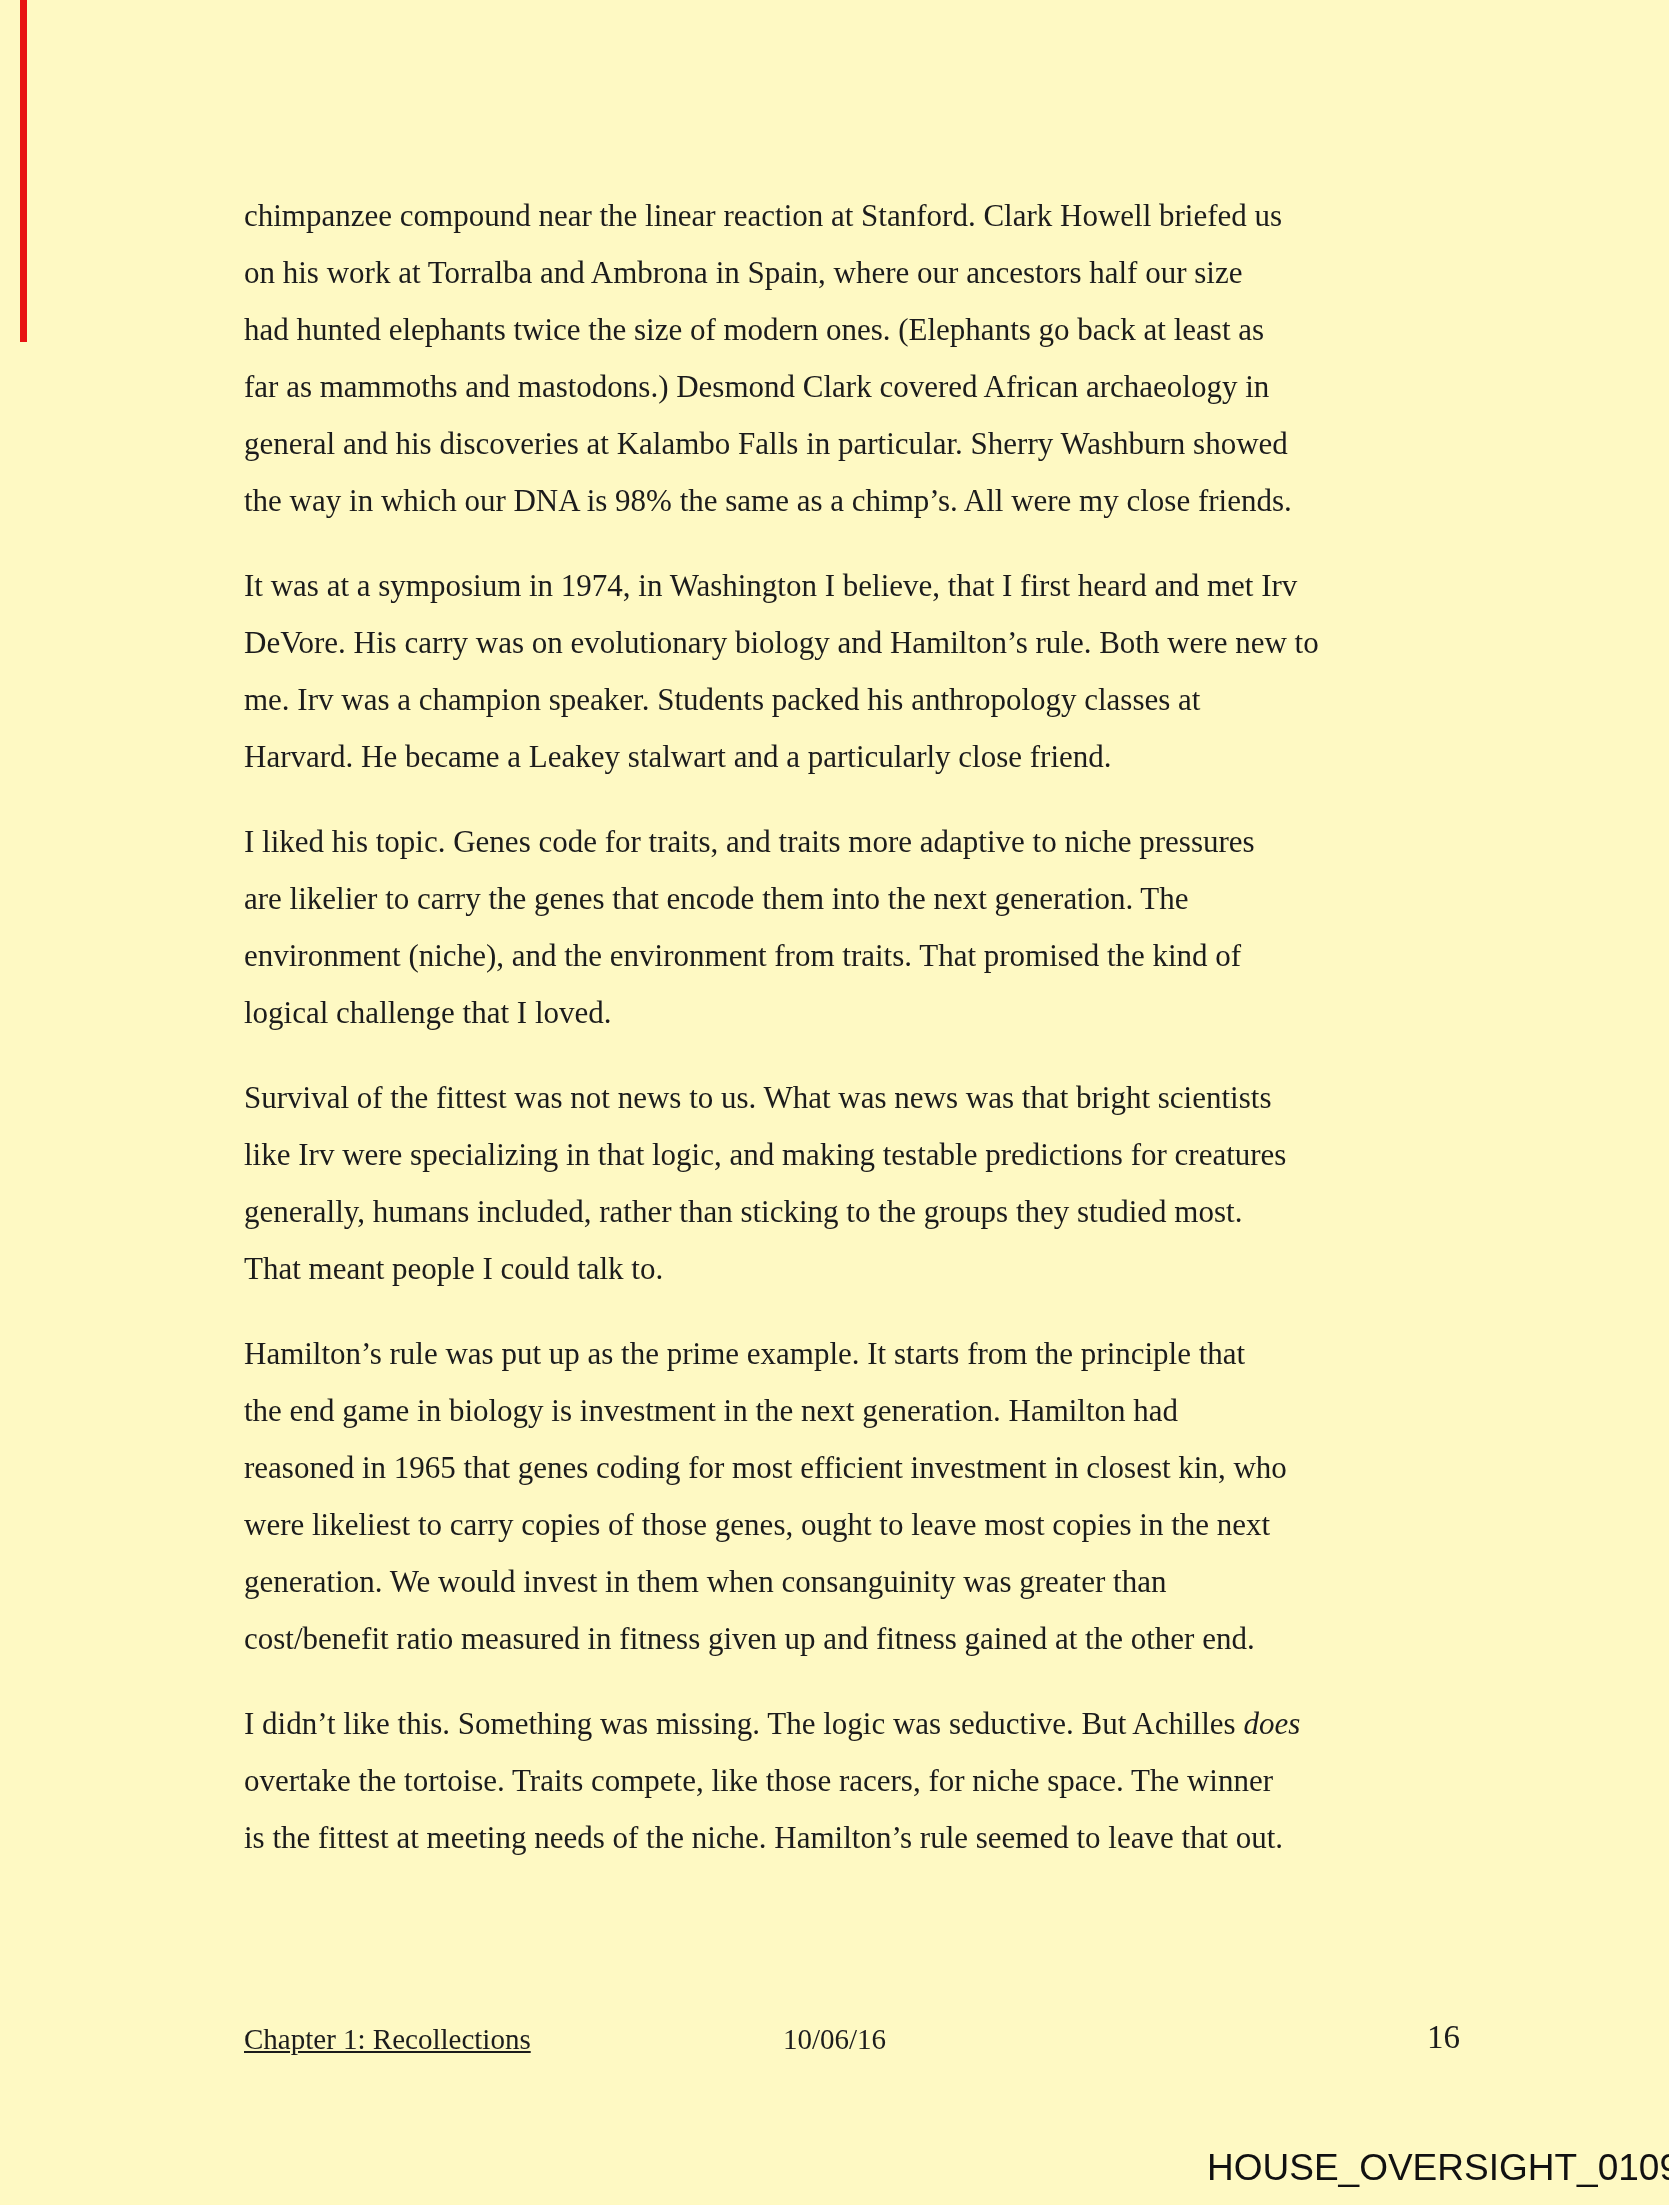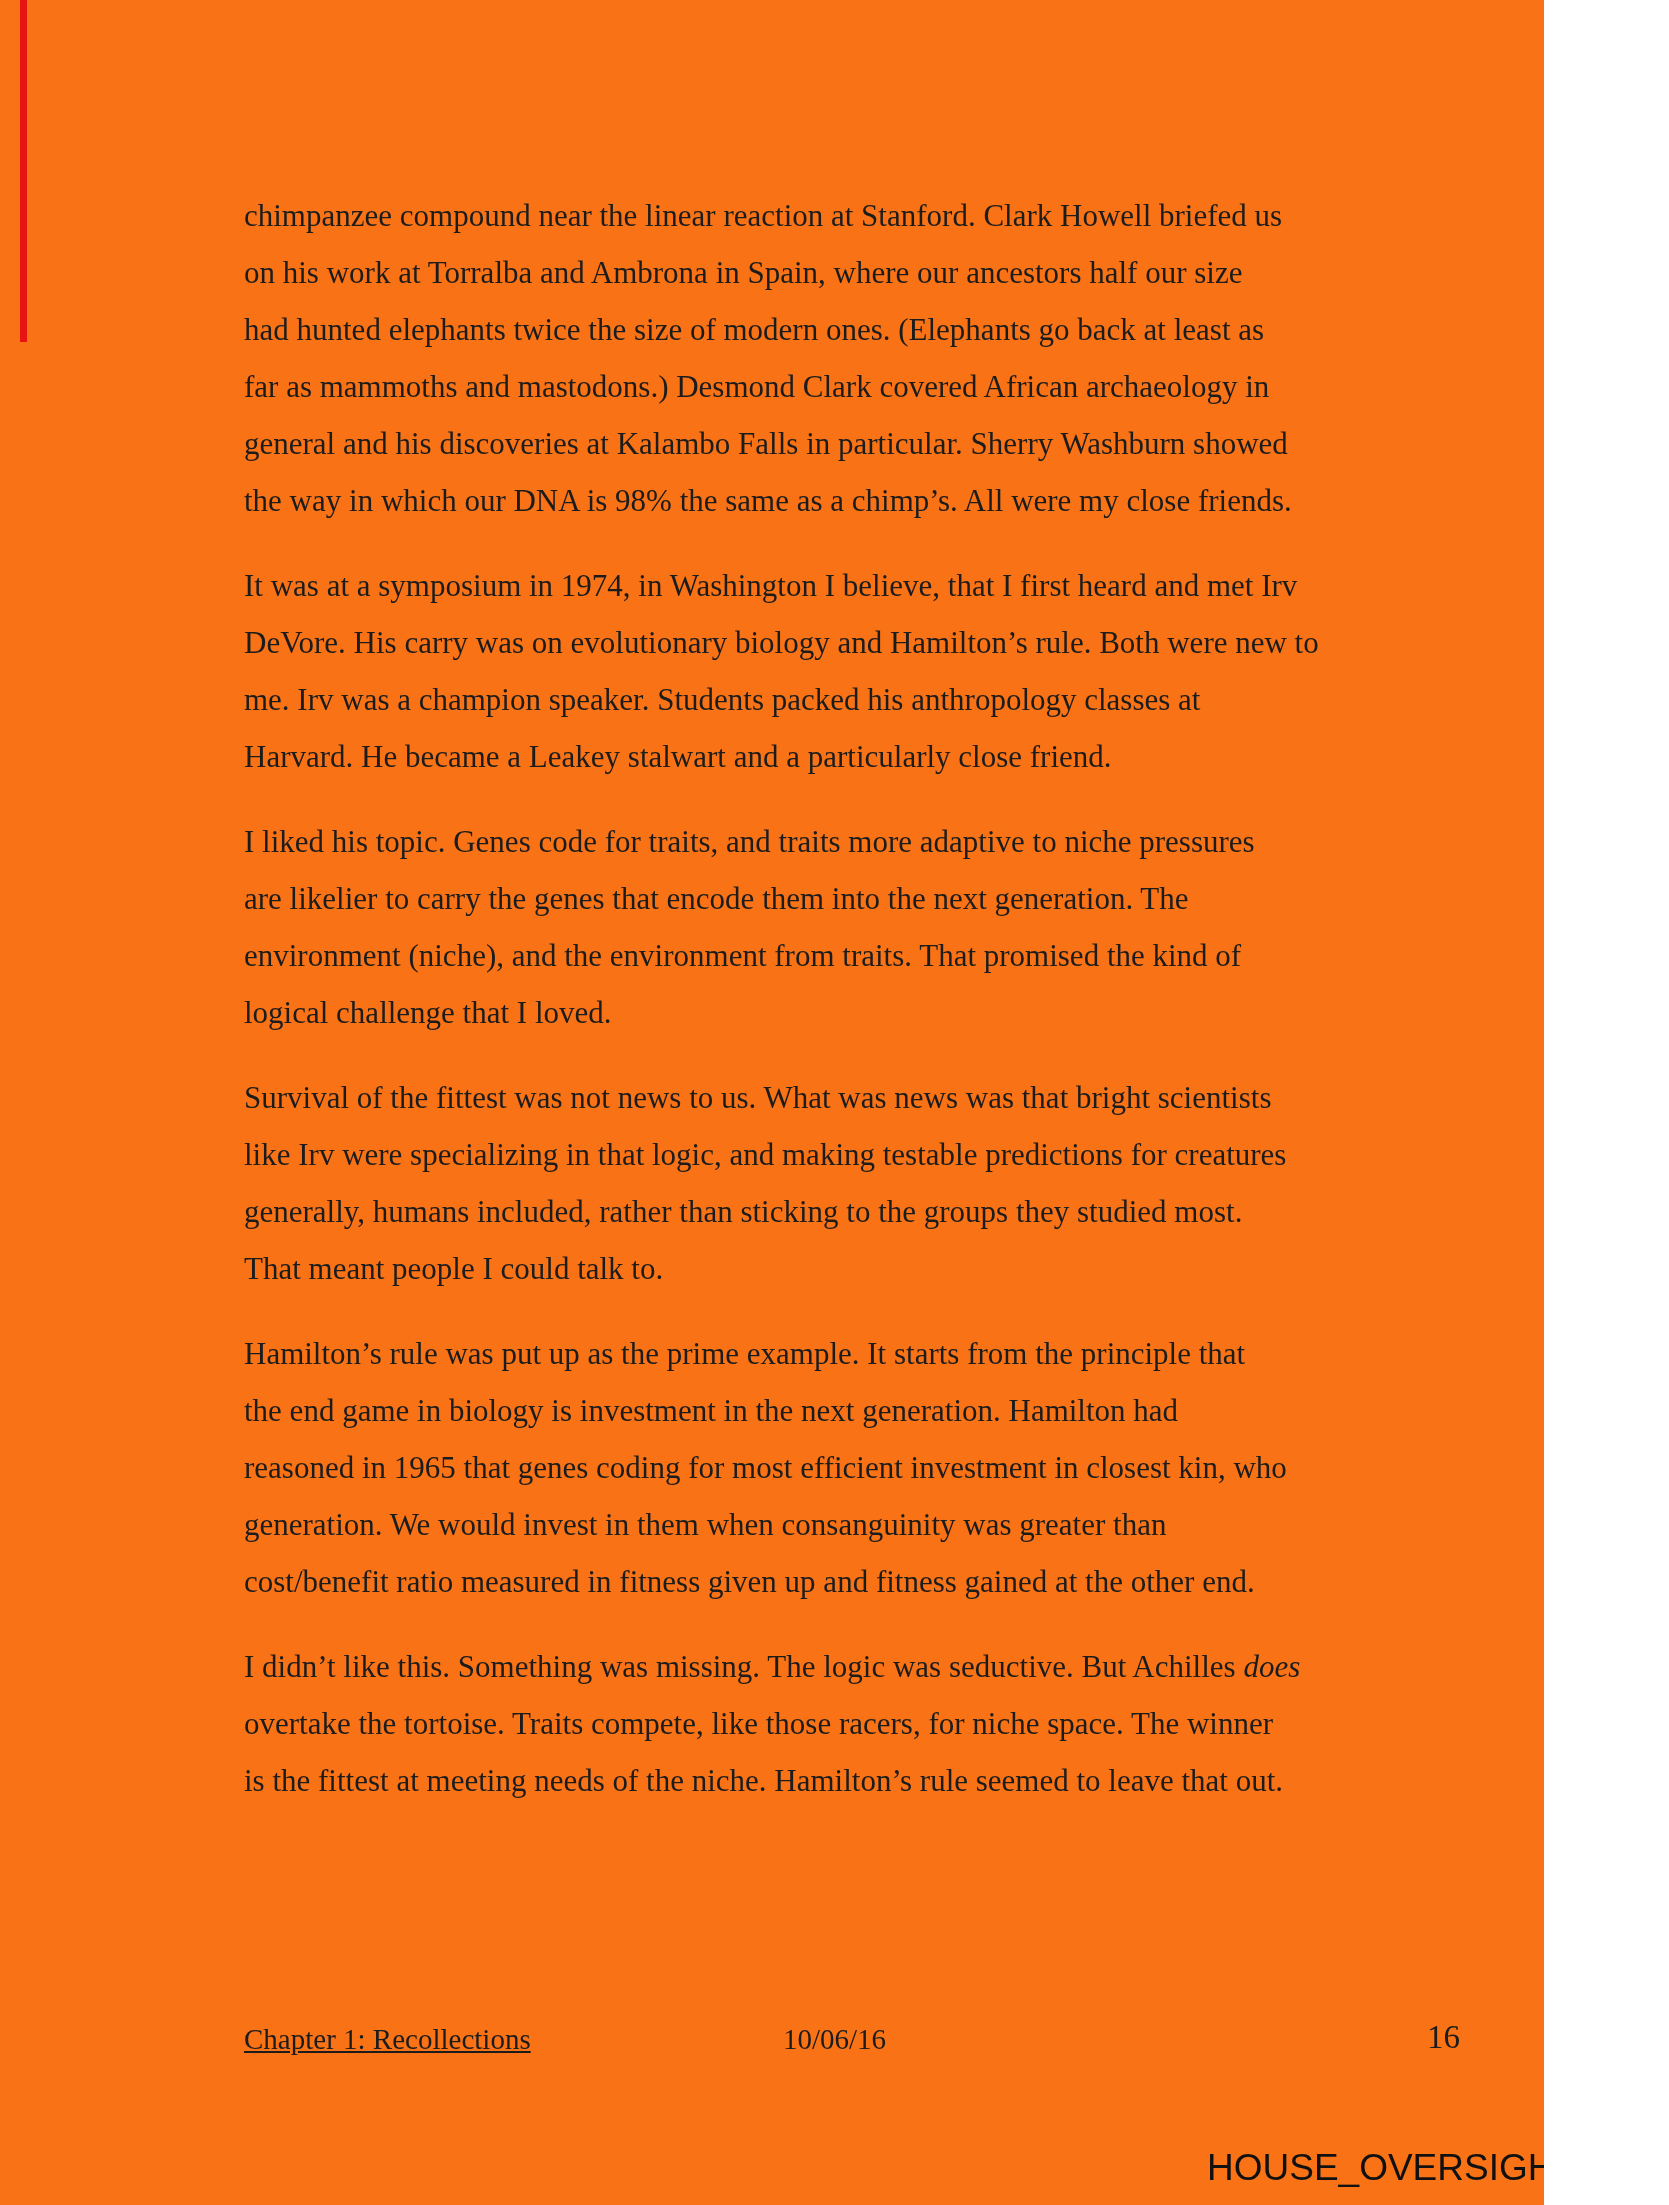--- a/index.html
+++ b/index.html
@@ -2,23 +2,23 @@
 <html style="font-size:10.5px"><head>
 <meta charset="utf-8">
 <style>
   html, body {
     margin: 0;
     padding: 0;
     background: #ffffff;
   }
   .page {
     position: relative;
-    width: 1544px;
+    width: 1669px;
     height: 2205px;
-    background: #f97316;
+    background: #fef9c3;
     overflow: hidden;
     font-family: "Liberation Serif", serif;
     color: #1c1c1c;
   }
   .red-line {
     position: absolute;
     left: 19.6px;
     top: 0;
     width: 7.2px;
     height: 342px;
@@ -109,20 +109,21 @@
       <div class="para">
         <div class="line">Survival of the fittest was not news to us. What was news was that bright scientists</div>
         <div class="line">like Irv were specializing in that logic, and making testable predictions for creatures</div>
         <div class="line">generally, humans included, rather than sticking to the groups they studied most.</div>
         <div class="line">That meant people I could talk to.</div>
       </div>
       <div class="para">
         <div class="line">Hamilton’s rule was put up as the prime example. It starts from the principle that</div>
         <div class="line">the end game in biology is investment in the next generation. Hamilton had</div>
         <div class="line">reasoned in 1965 that genes coding for most efficient investment in closest kin, who</div>
+        <div class="line">were likeliest to carry copies of those genes, ought to leave most copies in the next</div>
         <div class="line">generation. We would invest in them when consanguinity was greater than</div>
         <div class="line">cost/benefit ratio measured in fitness given up and fitness gained at the other end.</div>
       </div>
       <div class="para">
         <div class="line"><span>I didn’t like this. Something was missing. The logic was seductive. But Achilles </span><em>does</em></div>
         <div class="line">overtake the tortoise. Traits compete, like those racers, for niche space. The winner</div>
         <div class="line">is the fittest at meeting needs of the niche. Hamilton’s rule seemed to leave that out.</div>
       </div>
     </div>
 

